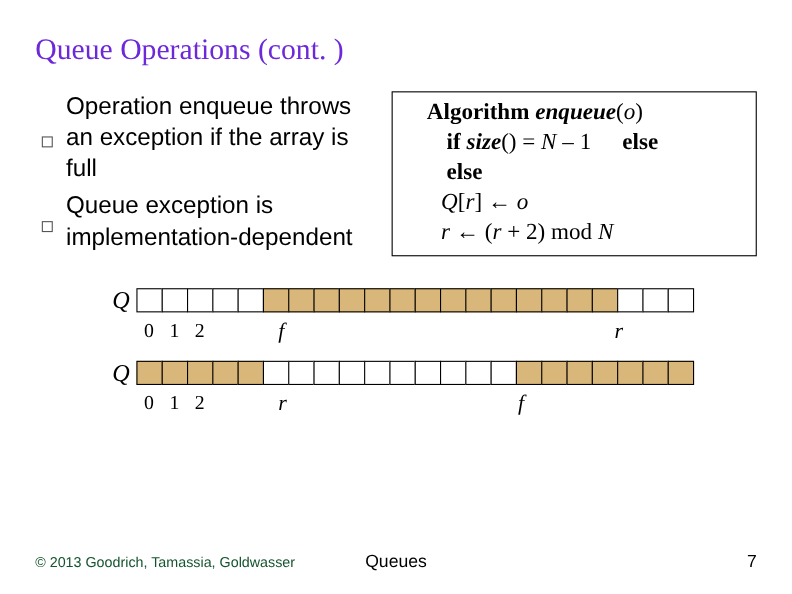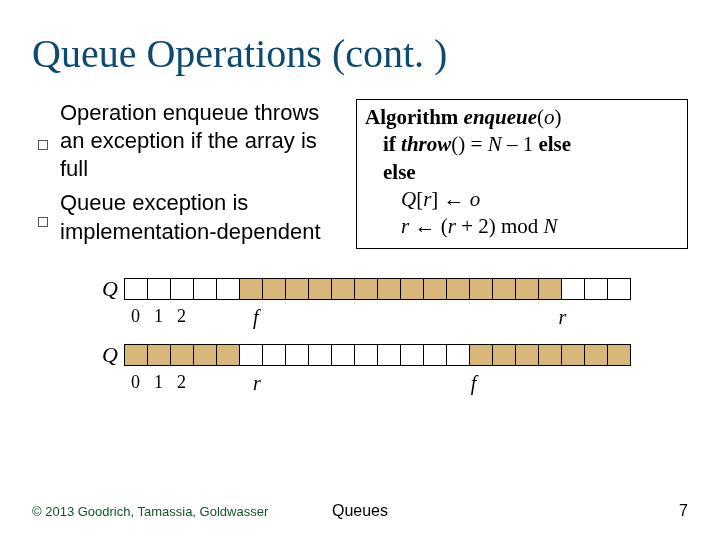--- a/index.html
+++ b/index.html
@@ -8,23 +8,23 @@
     height: 540px;
     background: #fff;
     font-family: Arial, Helvetica, sans-serif;
     color: #000;
     position: relative;
     overflow: hidden;
   }
   .slide { padding: 30px 32px 0 32px; }
   .title {
     font-family: "Times New Roman", Times, serif;
-    font-size: 40px;
+    font-size: 27px;
     font-weight: normal;
-    color: #0c4a6e;
+    color: #6d28d9;
     margin-bottom: 22px;
   }
   .content-row {
     display: flex;
     gap: 14px;
     align-items: flex-start;
   }
   .bullets {
     flex: 0 0 310px;
   }
@@ -43,21 +43,21 @@
     flex: 0 0 10px;
   }
   .algo-box {
     flex: 1;
     border: 1px solid #000;
     padding: 4px 8px 8px 8px;
     font-family: "Times New Roman", Times, serif;
     font-size: 21px;
     line-height: 1.3;
   }
-  .algo-box .kw { font-weight: bold; }
+  .algo-box .kw { font-weight: bold; margin-left: 23px; }
   .algo-box .it { font-style: italic; }
   .algo-box .bi { font-style: italic; font-weight: bold; }
   .ind1 { padding-left: 18px; display: block; }
   .ind2 { padding-left: 36px; display: block; }
   .diagrams {
     margin-top: 24px;
     padding-left: 60px;
   }
   .drow {
     display: flex;
@@ -140,21 +140,21 @@
     </div>
 
     <div class="algo-box">
       <div>
         <span class="kw">Algorithm</span>
         <span> </span>
         <span class="bi">enqueue</span><span>(</span><span class="it">o</span><span>)</span>
       </div>
       <span class="ind1">
         <span class="kw">if</span>
-        <span> </span><span class="bi">throw</span><span>() =</span>
+        <span> </span><span class="bi">size</span><span>() =</span>
         <span> </span><span class="it">N</span><span> – 1 </span><span class="kw">else</span>
       </span>
       <span class="ind1">
         <span class="kw">else</span>
       </span>
       <span class="ind2">
         <span class="it">Q</span><span>[</span><span class="it">r</span><span>] ← </span><span class="it">o</span>
       </span>
       <span class="ind2">
         <span class="it">r</span><span> ← (</span><span class="it">r</span><span> + 2) mod </span><span class="it">N</span>

